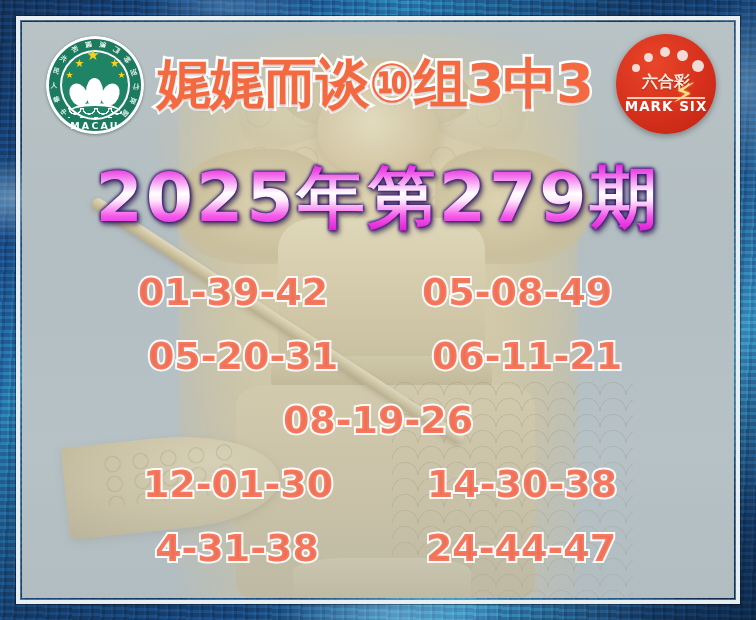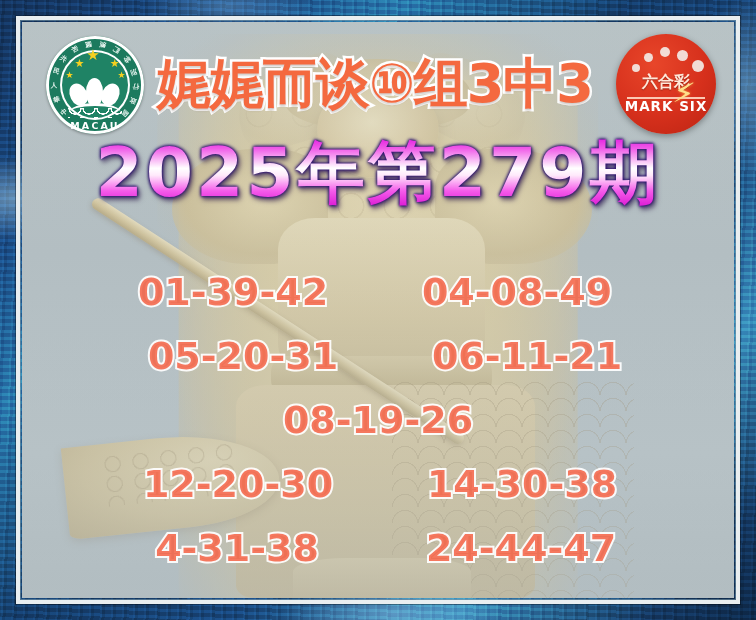--- a/index.html
+++ b/index.html
@@ -212,21 +212,21 @@
     color:#ffffff; font-size:13.5px; font-weight:900; letter-spacing:1px; line-height:1;
   }
   #marksix-logo .bolt{
     position:absolute; left:57px; top:44px; width:16px; height:34px;
     color:#ffe08a; font-size:30px; line-height:30px; transform:rotate(8deg);
     text-shadow:0 0 3px rgba(255,200,80,.8);
   }
 
   
   #period{
-    position:absolute; left:0; top:115px; width:100%; text-align:center;
+    position:absolute; left:0; top:140px; width:100%; text-align:center;
   }
   #period-text{
     display:inline-block;
     font-size:68px; font-weight:900; line-height:1.05; letter-spacing:3px;
     font-family:"DejaVu Sans","Liberation Sans",sans-serif;
     background:linear-gradient(180deg,#e21be0 0%, #f05ae8 16%, #ffffff 44%, #ffe9fb 54%, #f55bea 76%, #d914d2 100%);
     -webkit-background-clip:text; background-clip:text;
     -webkit-text-fill-color:transparent; color:transparent;
     filter:drop-shadow(0 0 1.5px #2d1370) drop-shadow(0 0 1.5px #2d1370) drop-shadow(2px 3px 2px rgba(30,10,60,.55));
   }
@@ -340,31 +340,31 @@
       <div class="en">MARK SIX</div>
     </div>
 
     <div id="period">
       <span id="period-text">2025年第279期</span>
     </div>
 
     <div id="numbers">
       <div class="num-row r1">
         <span class="num-cell left">01-39-42</span>
-        <span class="num-cell right">04-08-49</span>
+        <span class="num-cell right">05-08-49</span>
       </div>
       <div class="num-row r2">
         <span class="num-cell left">05-20-31</span>
         <span class="num-cell right">06-11-21</span>
       </div>
       <div class="num-row r3">
         <span class="num-cell right">08-19-26</span>
       </div>
       <div class="num-row r4">
-        <span class="num-cell left">12-20-30</span>
+        <span class="num-cell left">12-01-30</span>
         <span class="num-cell right">14-30-38</span>
       </div>
       <div class="num-row r5">
         <span class="num-cell left">4-31-38</span>
         <span class="num-cell right">24-44-47</span>
       </div>
     </div>
 
   </div>
 </div>

